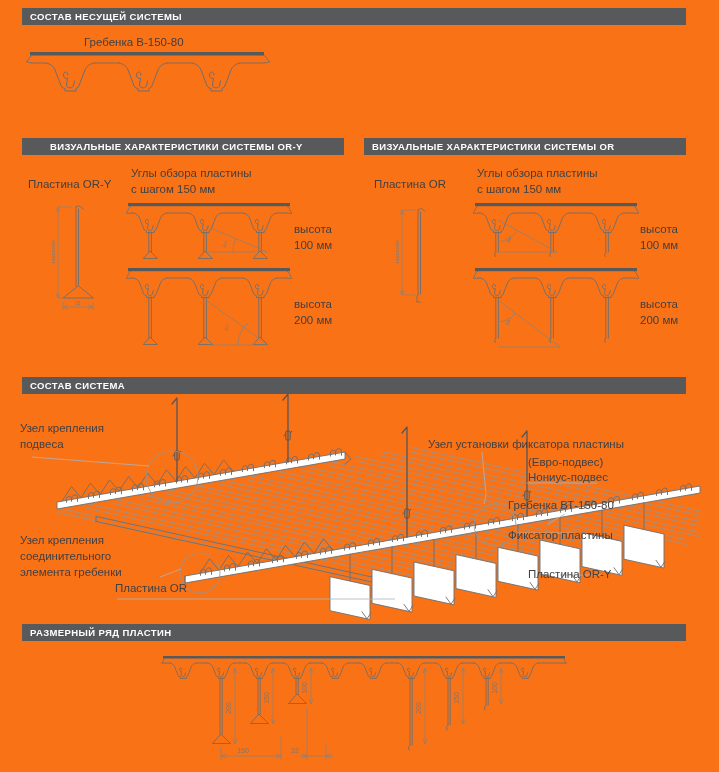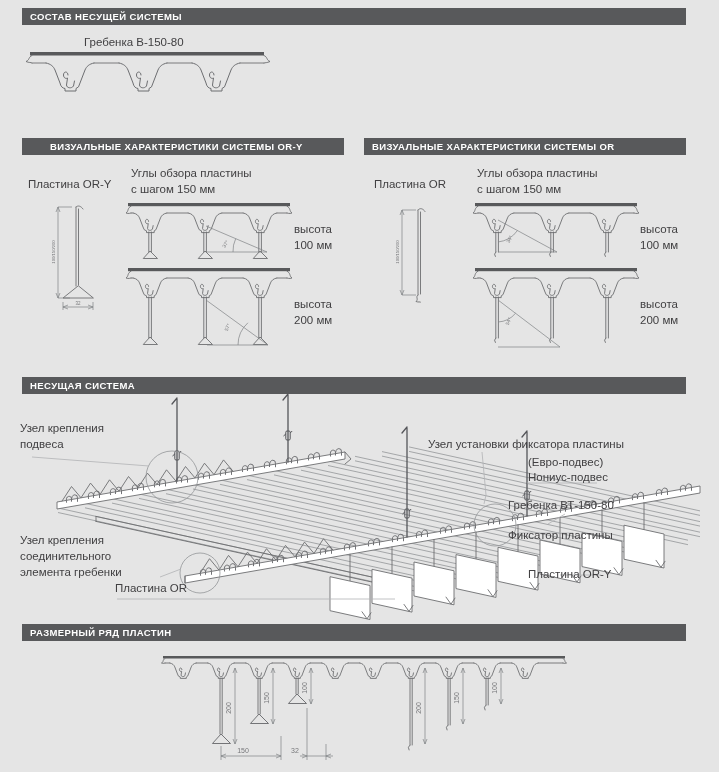--- a/index.html
+++ b/index.html
@@ -1,16 +1,16 @@
 <!DOCTYPE html>
 <html><head>
 <meta charset="utf-8">
 <style>
   html,body{margin:0;padding:0;background:#fff;}
-  .page{position:relative;width:719px;height:772px;background:#e5e5e5;overflow:hidden;
+  .page{position:relative;width:719px;height:772px;background:#f97316;overflow:hidden;
         font-family:"Liberation Sans",sans-serif;color:#414042;}
   .sec-header{position:absolute;background:#58595b;color:#fff;font-size:9.5px;font-weight:bold;
         height:17px;line-height:17px;padding-left:8px;box-sizing:border-box;letter-spacing:.4px;}
   .lbl{position:absolute;font-size:11.5px;line-height:16px;color:#414042;white-space:nowrap;}
   .lbl.r{text-align:left;}
   svg{position:absolute;overflow:visible;}
   svg text{font-family:"Liberation Sans",sans-serif;fill:#77787b;}
   .ln{stroke:#6d6e71;fill:none;stroke-width:.9;stroke-linejoin:round;stroke-linecap:round;}
   .lt{stroke:#939598;fill:none;stroke-width:.8;}
   .dim{stroke:#808285;fill:none;stroke-width:.7;}
@@ -166,21 +166,21 @@
       <use href="#tooth" transform="translate(133,118) scale(0.7)" stroke="#6d6e71" stroke-width="1.3"></use>
       <use href="#tooth" transform="translate(188,118) scale(0.7)" stroke="#6d6e71" stroke-width="1.3"></use>
       <use href="#tooth" transform="translate(243,118) scale(0.7)" stroke="#6d6e71" stroke-width="1.3"></use>
       <path class="ln" d="M131.8,137 V178 M134.4,137 V178 M186.8,137 V178 M189.4,137 V178 M241.8,137 V178 M244.4,137 V178"></path>
       <path class="ln" d="M131.8,178 q-2.5,2 -0.5,4.5 M186.8,178 q-2.5,2 -0.5,4.5 M241.8,178 q-2.5,2 -0.5,4.5"></path>
       <path class="dim" d="M134,187 H196 M134,140 L196,187 M134,162 Q144.7,161.5 151.6,153.2"></path>
       <text font-size="5" text-anchor="middle" transform="rotate(-66 146 162)" x="146" y="162">54°</text>
     </g>
   </svg>
 
-  <div class="sec-header" style="left:22px;top:377px;width:664px;">НЕСУЩАЯ СИСТЕМА</div>
+  <div class="sec-header" style="left:22px;top:377px;width:664px;">СОСТАВ СИСТЕМА</div>
 
   <svg style="left:0;top:395px;" width="719" height="226" viewBox="0 0 719 226">
 
     <g>
       <path class="lt" d="M58,113 L418,192.2 M58,117.5 L418,196.7 M85,108.3 L445,187.5 M85,112.8 L445,192
         M112,103.6 L472,182.8 M112,108.1 L472,187.3 M139,98.9 L499,178.1 M139,103.4 L499,182.6
         M166,94.2 L526,173.4 M166,98.7 L526,177.9 M193,89.5 L553,168.7 M193,94 L553,173.2
         M220,84.8 L580,164 M220,89.3 L580,168.5 M247,80.1 L607,159.3 M247,84.6 L607,163.8
         M274,75.4 L634,154.6 M274,79.9 L634,159.1 M301,70.7 L661,149.9 M301,75.2 L661,154.4
         M328,66 L688,145.2 M328,70.5 L688,149.7 M355,61.3 L700,137.2 M355,65.8 L700,141.7

